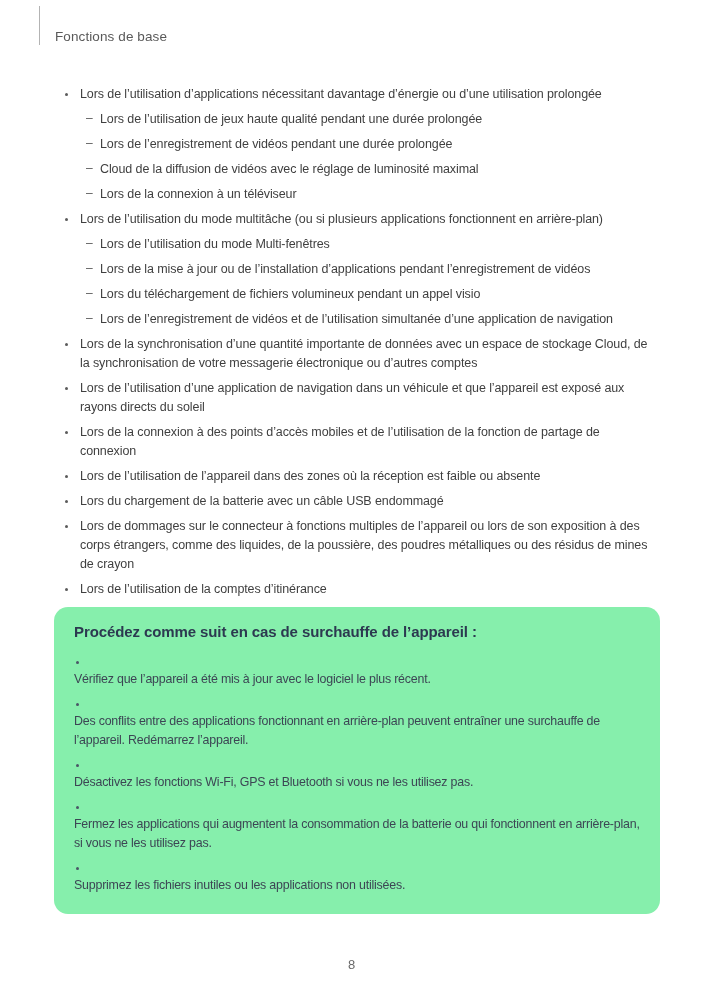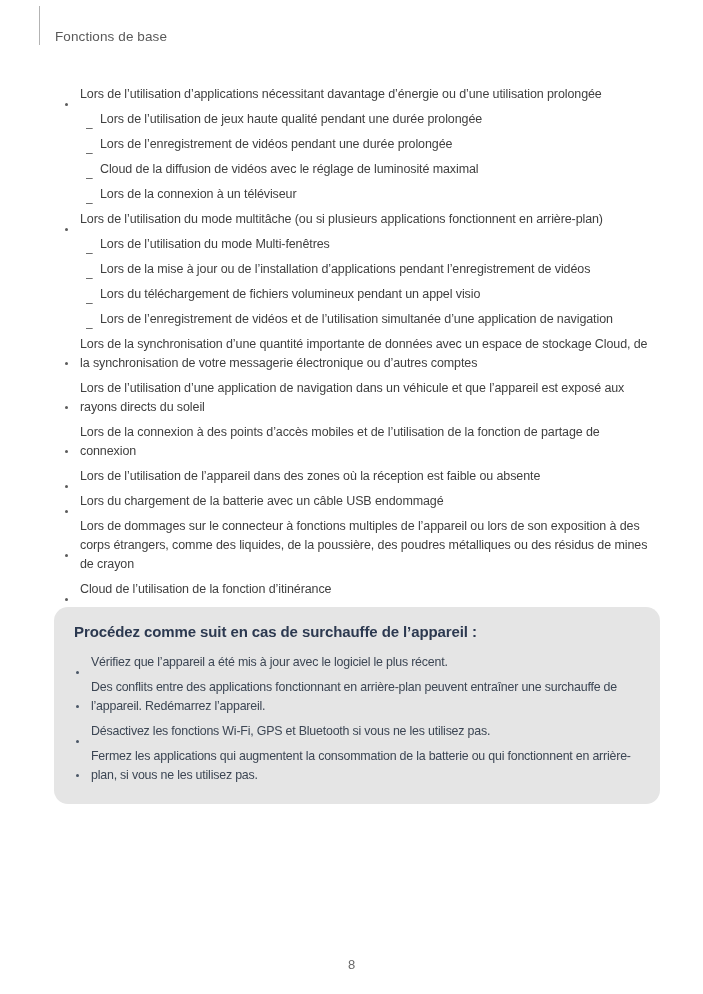--- a/index.html
+++ b/index.html
@@ -21,49 +21,49 @@
   .doc-header .title{
     padding-left:15px;padding-bottom:1px;
     font-size:13.5px;color:#595959;letter-spacing:0.1px;text-align:center;
   }
 
   
   .main-list{
     margin:40px 52px 0 63px;
     color:#3f3f3f;font-size:12.5px;line-height:19px;letter-spacing:-0.1px;
   }
-  .li{display:flex;margin-bottom:6px;align-items:center;}
+  .li{display:flex;margin-bottom:6px;}
   .marker{position:relative;flex:0 0 17px;}
   .m1::before{
     content:'';position:absolute;left:2px;top:8px;width:3px;height:3px;
     border-radius:50%;background:#5b5b5b;
   }
   .m2{flex:0 0 20px;}
   .m2::before{
     content:'–';position:absolute;left:6px;top:-1px;color:#5b5b5b;font-size:12px;
   }
   .txt{flex:1 1 auto;}
   .sublist{margin-left:17px;}
 
   
   .callout{
     box-sizing:border-box;
     margin:8px 0 0 54px;width:606px;
-    background:#e5e5e5;border-radius:14px;
+    background:#86efac;border-radius:14px;
     padding:15px 16px 13px 20px;
   }
   .callout-title{
     font-size:15px;font-weight:bold;color:#2c3950;
     letter-spacing:-0.1px;margin:0 0 11px 0;line-height:20px;
   }
   .callout-list{
     color:#3c4654;font-size:12.4px;line-height:19px;letter-spacing:-0.2px;
   }
   .callout-list .m1::before{background:#4a5666;}
-  .callout-list .li{margin-bottom:6px;}
+  .callout-list .li{margin-bottom:6px;flex-direction:column;}
 
   
   .footer{
     position:absolute;left:0;right:0;top:951px;text-align:center;
     font-size:13px;color:#6a6a6a;
   }
 </style>
 </head>
 <body>
 
@@ -138,21 +138,21 @@
       <div class="li li1">
         <span class="marker m1"></span>
         <span class="txt">Lors du chargement de la batterie avec un câble USB endommagé</span>
       </div>
       <div class="li li1">
         <span class="marker m1"></span>
         <span class="txt">Lors de dommages sur le connecteur à fonctions multiples de l’appareil ou lors de son exposition à des corps étrangers, comme des liquides, de la poussière, des poudres métalliques ou des résidus de mines de crayon</span>
       </div>
       <div class="li li1">
         <span class="marker m1"></span>
-        <span class="txt">Cloud de l’utilisation de la fonction d’itinérance</span>
+        <span class="txt">Lors de l’utilisation de la comptes d’itinérance</span>
       </div>
     </div>
 
   <div class="callout">
     <div class="callout-title">Procédez comme suit en cas de surchauffe de l’appareil :</div>
     <div class="callout-list">
         <div class="li li1">
           <span class="marker m1"></span>
           <span class="txt">Vérifiez que l’appareil a été mis à jour avec le logiciel le plus récent.</span>
         </div>
@@ -161,18 +161,22 @@
           <span class="txt">Des conflits entre des applications fonctionnant en arrière-plan peuvent entraîner une surchauffe de l’appareil. Redémarrez l’appareil.</span>
         </div>
         <div class="li li1">
           <span class="marker m1"></span>
           <span class="txt">Désactivez les fonctions Wi-Fi, GPS et Bluetooth si vous ne les utilisez pas.</span>
         </div>
         <div class="li li1">
           <span class="marker m1"></span>
           <span class="txt">Fermez les applications qui augmentent la consommation de la batterie ou qui fonctionnent en arrière-plan, si vous ne les utilisez pas.</span>
         </div>
+        <div class="li li1">
+          <span class="marker m1"></span>
+          <span class="txt">Supprimez les fichiers inutiles ou les applications non utilisées.</span>
+        </div>
       </div>
   </div>
 
   <div class="footer">8</div>
 
 </div>
 
 </body></html>

